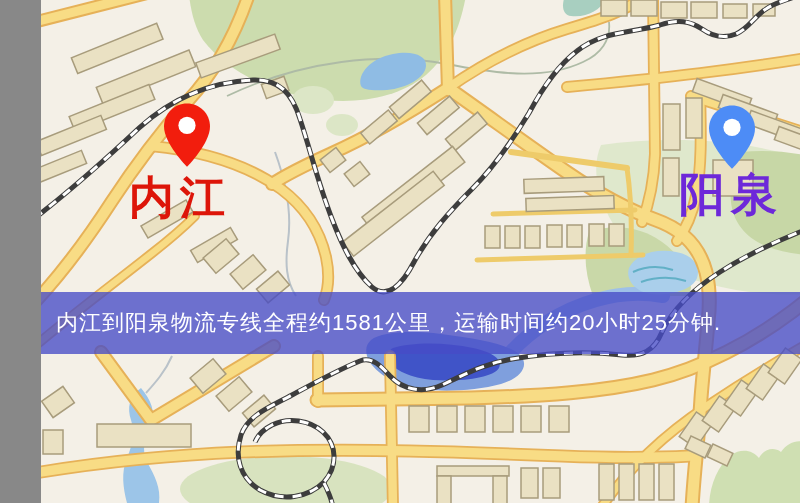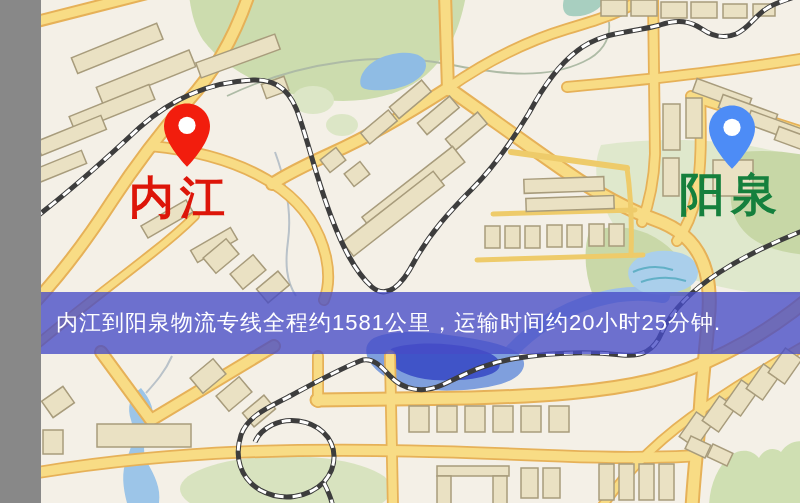--- a/index.html
+++ b/index.html
@@ -11,21 +11,21 @@
   .rf use{stroke:#f8dc85;fill:none;stroke-linecap:round;stroke-linejoin:round;}
   .rminor path{stroke:#eecb6a;fill:none;stroke-linecap:round;}
   .bldg rect{fill:#eae1c3;stroke:#a89c7c;stroke-width:1.5;}
   
   .pin{position:absolute;width:46px;height:66px;}
   .pin svg{display:block;width:100%;height:100%;}
   
   .city-label{position:absolute;font-weight:bold;letter-spacing:6px;
               font-family:"Liberation Serif","DejaVu Serif",serif;line-height:1;}
   .city-origin{left:88px;top:176px;font-size:45px;color:#dd1509;}
-  .city-dest{left:638px;top:172px;font-size:46px;color:#15803d;}
+  .city-dest{left:638px;top:172px;font-size:46px;color:#6d28d9;}
   
   .banner{position:absolute;left:0;top:292px;width:800px;height:62px;
           background:rgba(71,75,199,0.78);display:flex;align-items:center;}
   .banner span{color:#ffffff;font-size:22px;padding-left:15px;letter-spacing:1px;
                white-space:nowrap;}
 </style>
 </head>
 <body>
 
 <div class="stage">

